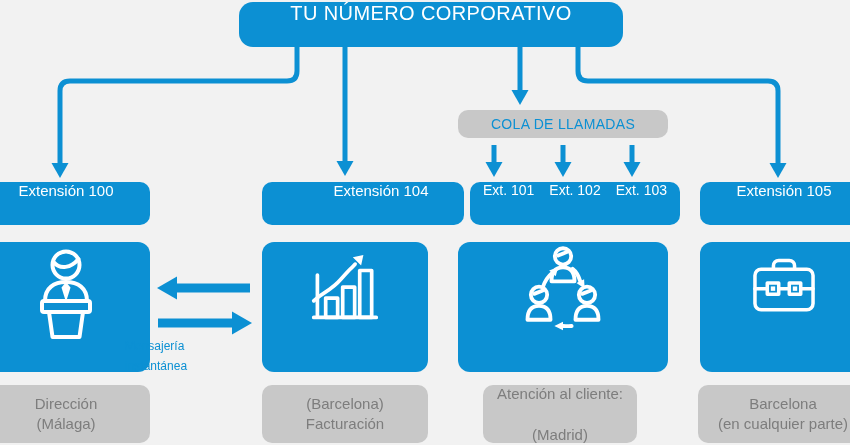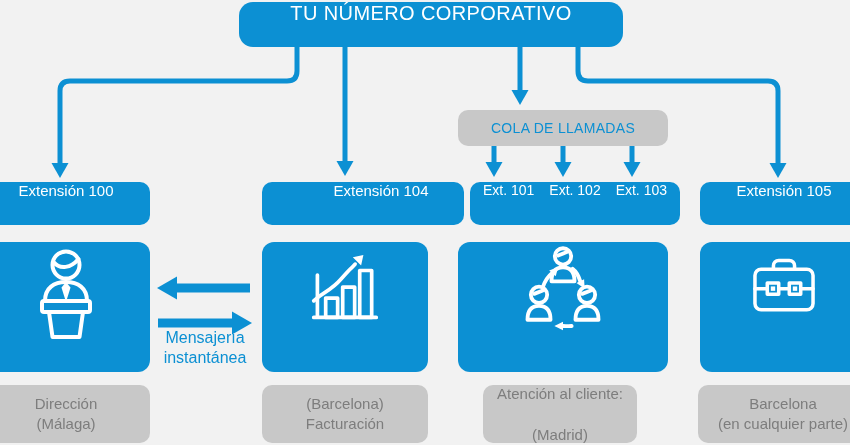--- a/index.html
+++ b/index.html
@@ -33,39 +33,39 @@
     justify-content:space-between;padding:0 13px;box-sizing:border-box;margin-left:12px;}
   #ext-105{left:700px;width:168px;}
 
   .icon-box{top:242px;height:130px;border-radius:12px;}
   #icon-box-1{left:-18px;width:168px;}
   #icon-box-2{left:262px;width:166px;}
   #icon-box-3{left:458px;width:210px;}
   #icon-box-4{left:700px;width:168px;}
 
   .queue-box{
-    position:absolute;left:458px;top:110px;width:210px;height:36px;
+    position:absolute;left:458px;top:110px;width:210px;height:28px;
     background:var(--graybox);border-radius:10px;color:var(--blue);
     display:flex;align-items:center;justify-content:center;
     font-size:14px;letter-spacing:.3px;
   }
   .gray-label{
     position:absolute;top:385px;height:58px;background:var(--graybox);
     border-radius:10px;color:var(--graytext);
     display:flex;flex-direction:column;align-items:center;justify-content:center;
     font-size:15px;line-height:20px;text-align:center;
   }
   #gray-1{left:-18px;width:168px;}
   #gray-2{left:262px;width:166px;}
   #gray-3{left:483px;width:154px;gap:21px;}
   #gray-4{left:698px;width:170px;}
 
   .messaging{
-    position:absolute;left:125px;top:328px;width:160px;text-align:center;
-    color:var(--blue);font-size:16px;line-height:20px;
+    position:absolute;left:125px;top:336px;width:160px;text-align:left;
+    color:var(--blue);font-size:12px;line-height:20px;
   }
   .icon{display:block;}
   .ic{fill:none;stroke:#fff;stroke-width:4;stroke-linecap:round;stroke-linejoin:round;}
   .icfill{fill:#fff;stroke:none;}
 </style>
 </head>
 <body>
 
 <div class="canvas">
 

